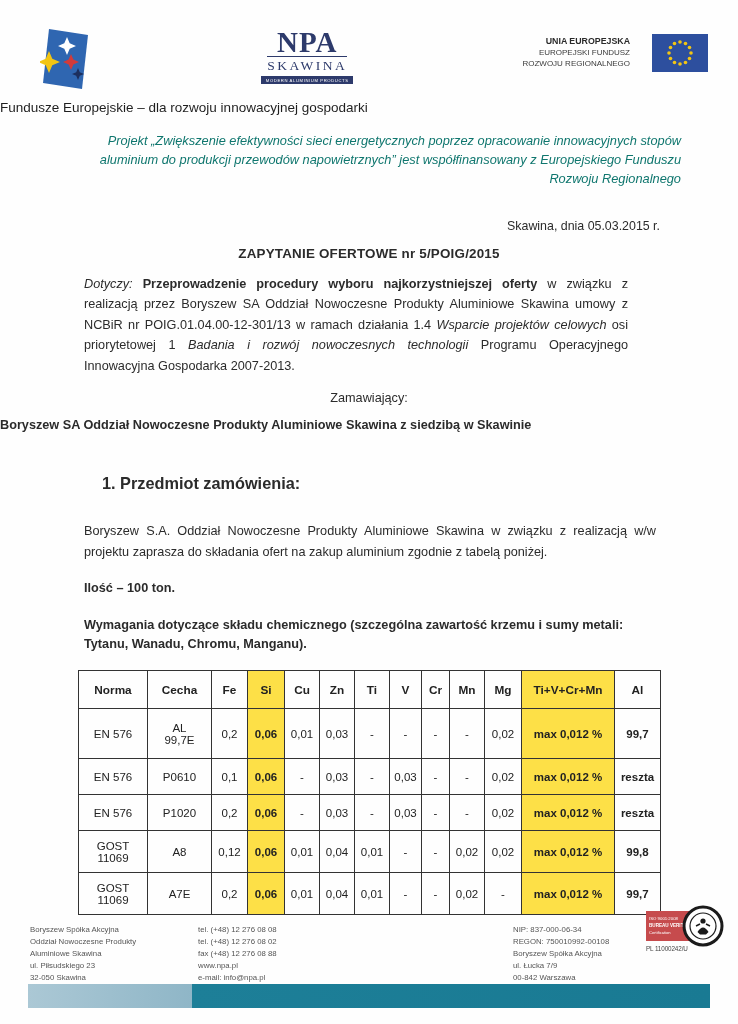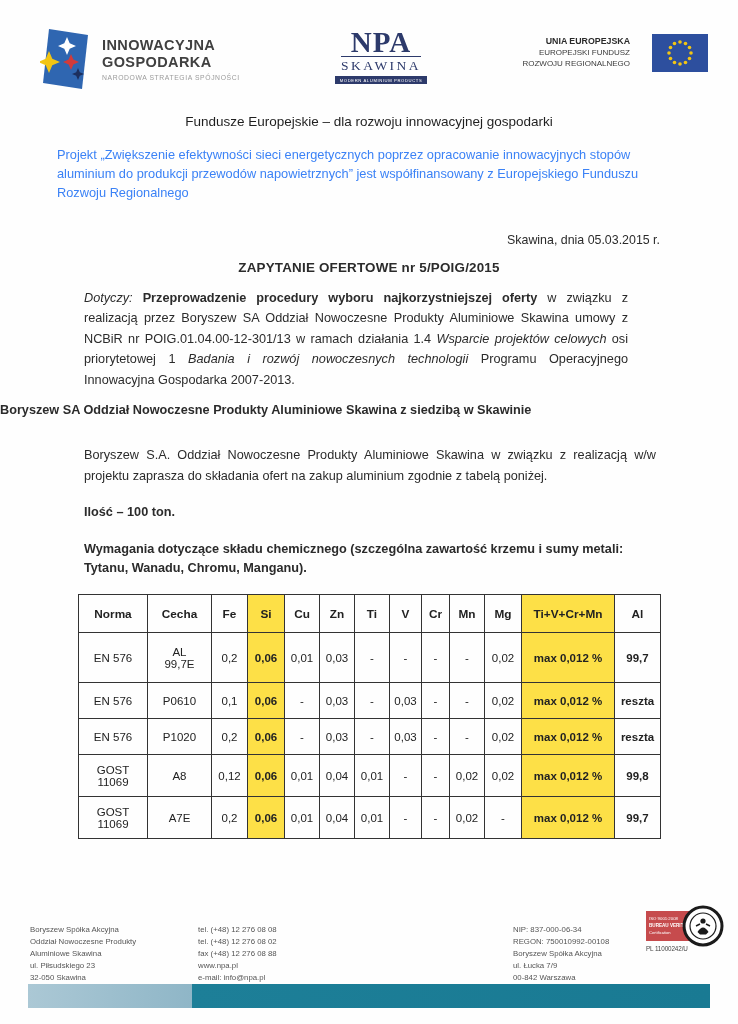--- a/index.html
+++ b/index.html
@@ -20,22 +20,22 @@
   .npa-acr { font-family:"Liberation Serif", serif; font-weight:bold; font-size:29px; color:#2d3a6b; line-height:.85; letter-spacing:1px; }
   .npa-city { font-family:"Liberation Serif", serif; font-size:13.5px; color:#2d3a6b; letter-spacing:2.5px; margin-top:1px; border-top:1.5px solid #2d3a6b; display:inline-block; padding-top:1px; }
   .npa-bar { background:#2d3a6b; color:#fff; font-size:4.2px; letter-spacing:.6px; padding:2px 0 1px; width:92px; margin:2px auto 0; text-align:center; }
 
   .logo-eu { display:flex; align-items:flex-start; gap:22px; margin-top:6px; }
   .eu-text { text-align:right; line-height:1.35; margin-top:2px; }
   .eu-l1 { font-size:8.8px; font-weight:bold; color:#2a2a2a; }
   .eu-l2 { font-size:8px; color:#3a3a3a; }
 
   
-  .tagline { text-align:center; margin-top:24px; font-size:13.5px; color:#1f1f1f; }
-  .project { text-align:left; font-size:12.8px; line-height:1.5; width:624px; margin:16px auto 0; color:#3b82f6; }
+  .tagline { margin-top:10px; font-size:13.5px; color:#1f1f1f; }
+  .project { text-align:right; font-style:italic; font-size:12.8px; line-height:1.5; width:624px; margin:16px auto 0; color:#0f766e; }
   .dateline { text-align:right; margin:30px 78px 0 0; font-size:12.4px; }
   .doc-title { text-align:center; font-weight:bold; font-size:13.4px; margin-top:13px; letter-spacing:.2px; }
 
   .para { margin:13px 110px 0 84px; font-size:12.7px; line-height:1.62; text-align:justify; }
   .it { font-style:italic; }
   .b { font-weight:bold; }
   .center-line { text-align:center; margin-top:15px; font-size:12.7px; }
   .company-line { text-align:left; font-weight:bold; margin-top:13px; font-size:12.7px; }
 
   .section-heading { margin:42px 0 0 102px; font-weight:bold; font-size:16.3px; }
@@ -82,27 +82,20 @@
 
   <div class="logos">
     <div class="logo-ig">
       <svg width="52" height="62" viewBox="0 0 52 62">
         <polygon points="9,1 48,7 42,61 3,55" fill="#2f66b1"></polygon>
         <polygon points="27,9 29.7,15.3 36,18 29.7,20.7 27,27 24.3,20.7 18,18 24.3,15.3" fill="#ffffff"></polygon>
         <polygon points="9,23 12.3,30.7 20,34 12.3,37.3 9,45 5.7,37.3 -2,34 5.7,30.7" fill="#f2c514"></polygon>
         <polygon points="31,26 33.4,31.6 39,34 33.4,36.4 31,42 28.6,36.4 23,34 28.6,31.6" fill="#d23b3b"></polygon>
         <polygon points="38,40 39.8,44.2 44,46 39.8,47.8 38,52 36.2,47.8 32,46 36.2,44.2" fill="#1c2f5e"></polygon>
       </svg>
-      <div class="ig-text">
-        <div class="ig-title">
-          <span>INNOWACYJNA</span><br>
-          <span>GOSPODARKA</span>
-        </div>
-        <div class="ig-sub">NARODOWA STRATEGIA SPÓJNOŚCI</div>
-      </div>
     </div>
 
     <div class="logo-npa">
       <div class="npa-acr">NPA</div>
       <div class="npa-city">SKAWINA</div>
       <div class="npa-bar">MODERN ALUMINIUM PRODUCTS</div>
     </div>
 
     <div class="logo-eu">
       <div class="eu-text">
@@ -130,22 +123,24 @@
     </div>
   </div>
 
   <div class="tagline">Fundusze Europejskie – dla rozwoju innowacyjnej gospodarki</div>
   <div class="project">Projekt „Zwiększenie efektywności sieci energetycznych poprzez opracowanie innowacyjnych stopów aluminium do produkcji przewodów napowietrznych” jest współfinansowany z Europejskiego Funduszu Rozwoju Regionalnego</div>
   <div class="dateline">Skawina, dnia 05.03.2015 r.</div>
   <div class="doc-title">ZAPYTANIE OFERTOWE nr 5/POIG/2015</div>
 
   <p class="para"><span class="it">Dotyczy: </span><span class="b">Przeprowadzenie procedury wyboru najkorzystniejszej oferty</span><span> w związku z realizacją przez Boryszew SA Oddział Nowoczesne Produkty Aluminiowe Skawina umowy z NCBiR nr POIG.01.04.00-12-301/13 w ramach działania 1.4 </span><span class="it">Wsparcie projektów celowych</span><span> osi priorytetowej 1 </span><span class="it">Badania i rozwój nowoczesnych technologii</span><span> Programu Operacyjnego Innowacyjna Gospodarka 2007-2013.</span></p>
 
+  <div class="center-line">Zamawiający:</div>
   <div class="company-line">Boryszew SA Oddział Nowoczesne Produkty Aluminiowe Skawina z siedzibą w Skawinie</div>
 
+  <div class="section-heading">1. Przedmiot zamówienia:</div>
   <p class="body-para">Boryszew S.A. Oddział Nowoczesne Produkty Aluminiowe Skawina w związku z realizacją w/w projektu zaprasza do składania ofert na zakup aluminium zgodnie z tabelą poniżej.</p>
   <div class="bold-line">Ilość – 100 ton.</div>
   <div class="bold-line">Wymagania dotyczące składu chemicznego (szczególna zawartość krzemu i sumy metali: Tytanu, Wanadu, Chromu, Manganu).</div>
 
   <table class="chem">
     <colgroup>
       <col style="width:69px">
         <col style="width:64px">
         <col style="width:36px">
         <col style="width:37px">

